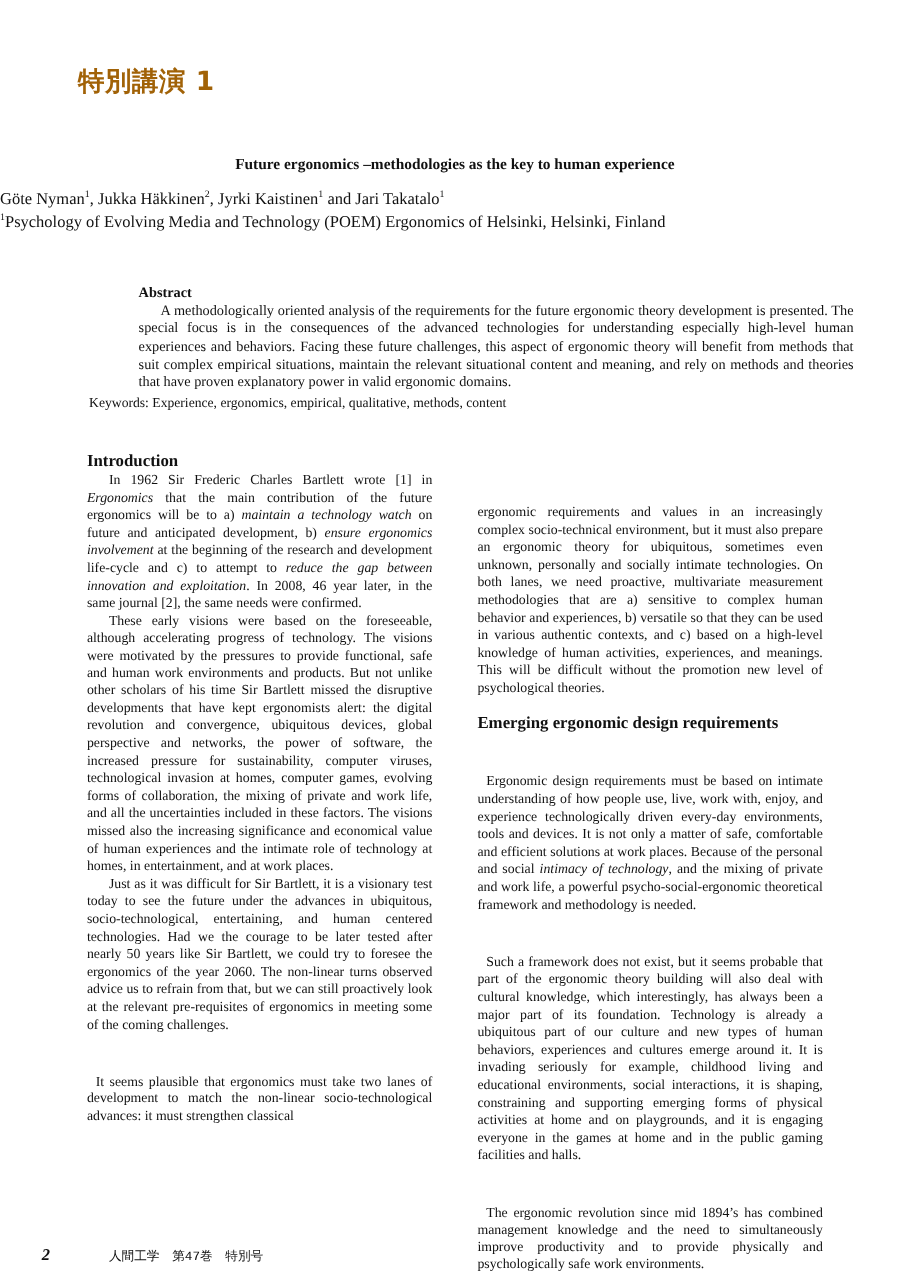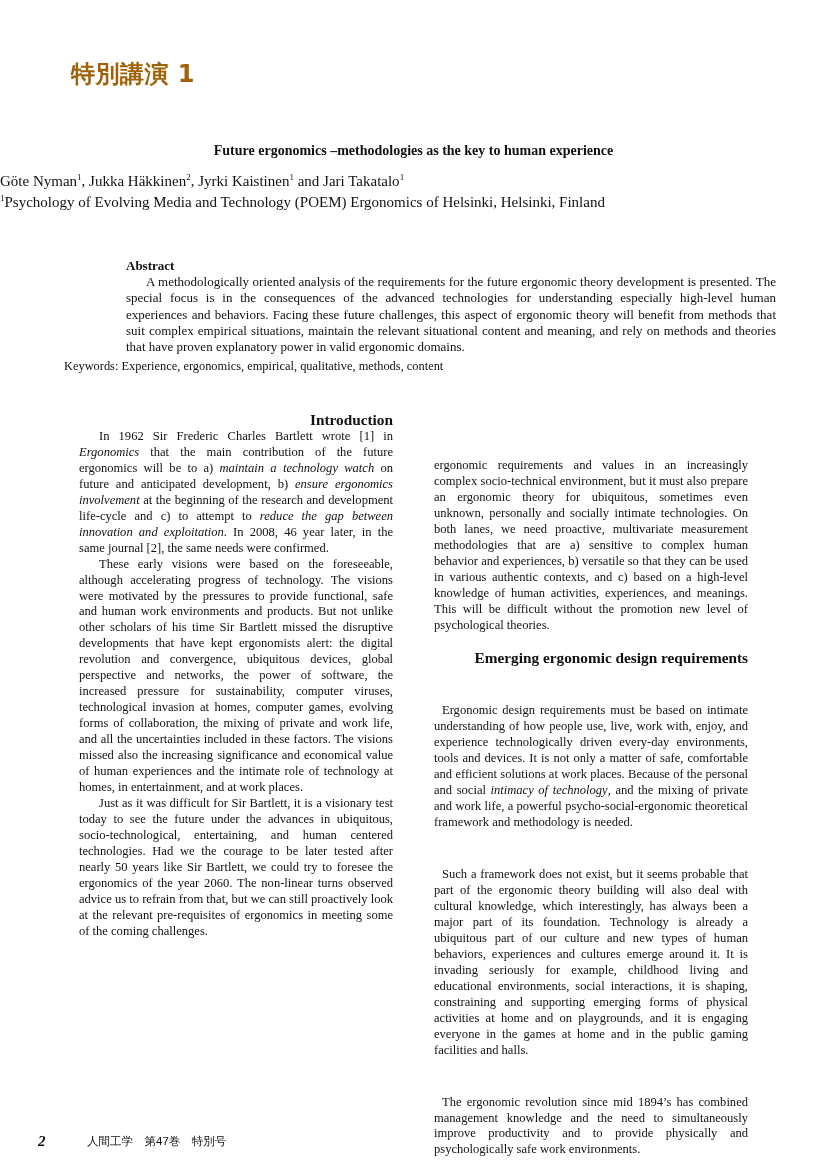--- a/index.html
+++ b/index.html
@@ -5,32 +5,32 @@
     html, body { margin: 0; padding: 0; background: #ffffff; }
     body { width: 827px; height: 1170px; position: relative; overflow: hidden; color: #111; font-family: "Liberation Serif", "DejaVu Serif", serif; }
     .section-label { position: absolute; left: 71px; top: 58px; font-family: "DejaVu Sans", sans-serif; font-weight: bold; font-size: 24px; letter-spacing: 0.5px; color: #a16207; }
     .title { position: absolute; left: 0; width: 827px; top: 143px; text-align: center; font-weight: bold; font-size: 14px; }
     .authors { position: absolute; left: 0; width: 748px; top: 171px; text-align: left; font-size: 15px; line-height: 21px; }
     .authors div { white-space: nowrap; }
     sup { font-size: 9px; vertical-align: 6px; line-height: 0; }
     .abstract { position: absolute; left: 81px; width: 650px; top: 258px; font-size: 13px; line-height: 16.2px; margin-left: 45px; }
     .abstract-head { font-weight: bold; }
     .abstract-text { text-indent: 20px; text-align: justify; }
-    .keywords { position: absolute; left: 64px; top: 359px; font-size: 12.4px; }
+    .keywords { position: absolute; left: 81px; top: 359px; font-size: 12.4px; }
     .col { position: absolute; width: 314px; font-size: 12.55px; line-height: 15.95px; text-align: justify; }
     .col-left { left: 79px; top: 410px; }
     .col-right { left: 434px; top: 410px; }
-    .col h2 { margin: 0; font-size: 15.3px; font-weight: bold; line-height: 19px; text-align: right; }
+    .col h2 { margin: 0; font-size: 15.3px; font-weight: bold; line-height: 19px; text-align: left; }
     .col p { margin: 0; text-indent: 20px; }
     .col p.ind2 { text-indent: 8px; margin-top: 36px; }
     .col p.noind { text-indent: 0; margin-top: 48px; }
     .col h2.sec2 { margin-top: 15px; }
     .footer { position: absolute; top: 1133px; left: 38px; font-size: 13px; }
     .page-num { position: absolute; left: 0; top: 0; font-style: italic; font-weight: bold; font-size: 15px; }
-    .journal { position: absolute; left: 49px; top: 1px; white-space: nowrap; font-family: Liberation Sans, sans-serif; font-size: 11.5px; }
+    .journal { position: absolute; left: 61px; top: 1px; white-space: nowrap; font-family: Liberation Mono, monospace; font-size: 11.5px; }
   </style>
 </head>
 <body>
 
 <div class="section-label">特別講演 1</div>
 
 <div class="title">Future ergonomics –methodologies as the key to human experience</div>
 
 <div class="authors">
   <div>
@@ -44,20 +44,21 @@
   <div class="abstract-text">A methodologically oriented analysis of the requirements for the future ergonomic theory development is presented. The special focus is in the consequences of the advanced technologies for understanding especially high-level human experiences and behaviors. Facing these future challenges, this aspect of ergonomic theory will benefit from methods that suit complex empirical situations, maintain the relevant situational content and meaning, and rely on methods and theories that have proven explanatory power in valid ergonomic domains.</div>
 </div>
 
 <div class="keywords">Keywords: Experience, ergonomics, empirical, qualitative, methods, content</div>
 
 <div class="col col-left">
   <h2>Introduction</h2>
   <p><span>In 1962 Sir Frederic Charles Bartlett wrote [1] in </span><em>Ergonomics</em><span> that the main contribution of the future ergonomics will be to a) </span><em>maintain a technology watch</em><span> on future and anticipated development, b) </span><em>ensure ergonomics involvement</em><span> at the beginning of the research and development life-cycle and c) to attempt to </span><em>reduce the gap between innovation and exploitation</em><span>. In 2008, 46 year later, in the same journal [2], the same needs were confirmed.</span></p>
   <p>These early visions were based on the foreseeable, although accelerating progress of technology. The visions were motivated by the pressures to provide functional, safe and human work environments and products. But not unlike other scholars of his time Sir Bartlett missed the disruptive developments that have kept ergonomists alert: the digital revolution and convergence, ubiquitous devices, global perspective and networks, the power of software, the increased pressure for sustainability, computer viruses, technological invasion at homes, computer games, evolving forms of collaboration, the mixing of private and work life, and all the uncertainties included in these factors. The visions missed also the increasing significance and economical value of human experiences and the intimate role of technology at homes, in entertainment, and at work places.</p>
   <p>Just as it was difficult for Sir Bartlett, it is a visionary test today to see the future under the advances in ubiquitous, socio-technological, entertaining, and human centered technologies. Had we the courage to be later tested after nearly 50 years like Sir Bartlett, we could try to foresee the ergonomics of the year 2060. The non-linear turns observed advice us to refrain from that, but we can still proactively look at the relevant pre-requisites of ergonomics in meeting some of the coming challenges.</p>
+  <p class="ind2">It seems plausible that ergonomics must take two lanes of development to match the non-linear socio-technological advances: it must strengthen classical</p>
 </div>
 
 <div class="col col-right">
   <p class="noind">ergonomic requirements and values in an increasingly complex socio-technical environment, but it must also prepare an ergonomic theory for ubiquitous, sometimes even unknown, personally and socially intimate technologies. On both lanes, we need proactive, multivariate measurement methodologies that are a) sensitive to complex human behavior and experiences, b) versatile so that they can be used in various authentic contexts, and c) based on a high-level knowledge of human activities, experiences, and meanings. This will be difficult without the promotion new level of psychological theories.</p>
   <h2 class="sec2">Emerging ergonomic design requirements</h2>
   <p class="ind2"><span>Ergonomic design requirements must be based on intimate understanding of how people use, live, work with, enjoy, and experience technologically driven every-day environments, tools and devices. It is not only a matter of safe, comfortable and efficient solutions at work places. Because of the personal and social </span><em>intimacy of technology</em><span>, and the mixing of private and work life, a powerful psycho-social-ergonomic theoretical framework and methodology is needed.</span></p>
   <p class="ind2">Such a framework does not exist, but it seems probable that part of the ergonomic theory building will also deal with cultural knowledge, which interestingly, has always been a major part of its foundation. Technology is already a ubiquitous part of our culture and new types of human behaviors, experiences and cultures emerge around it. It is invading seriously for example, childhood living and educational environments, social interactions, it is shaping, constraining and supporting emerging forms of physical activities at home and on playgrounds, and it is engaging everyone in the games at home and in the public gaming facilities and halls.</p>
   <p class="ind2">The ergonomic revolution since mid 1894’s has combined management knowledge and the need to simultaneously improve productivity and to provide physically and psychologically safe work environments.</p>
 </div>
 

